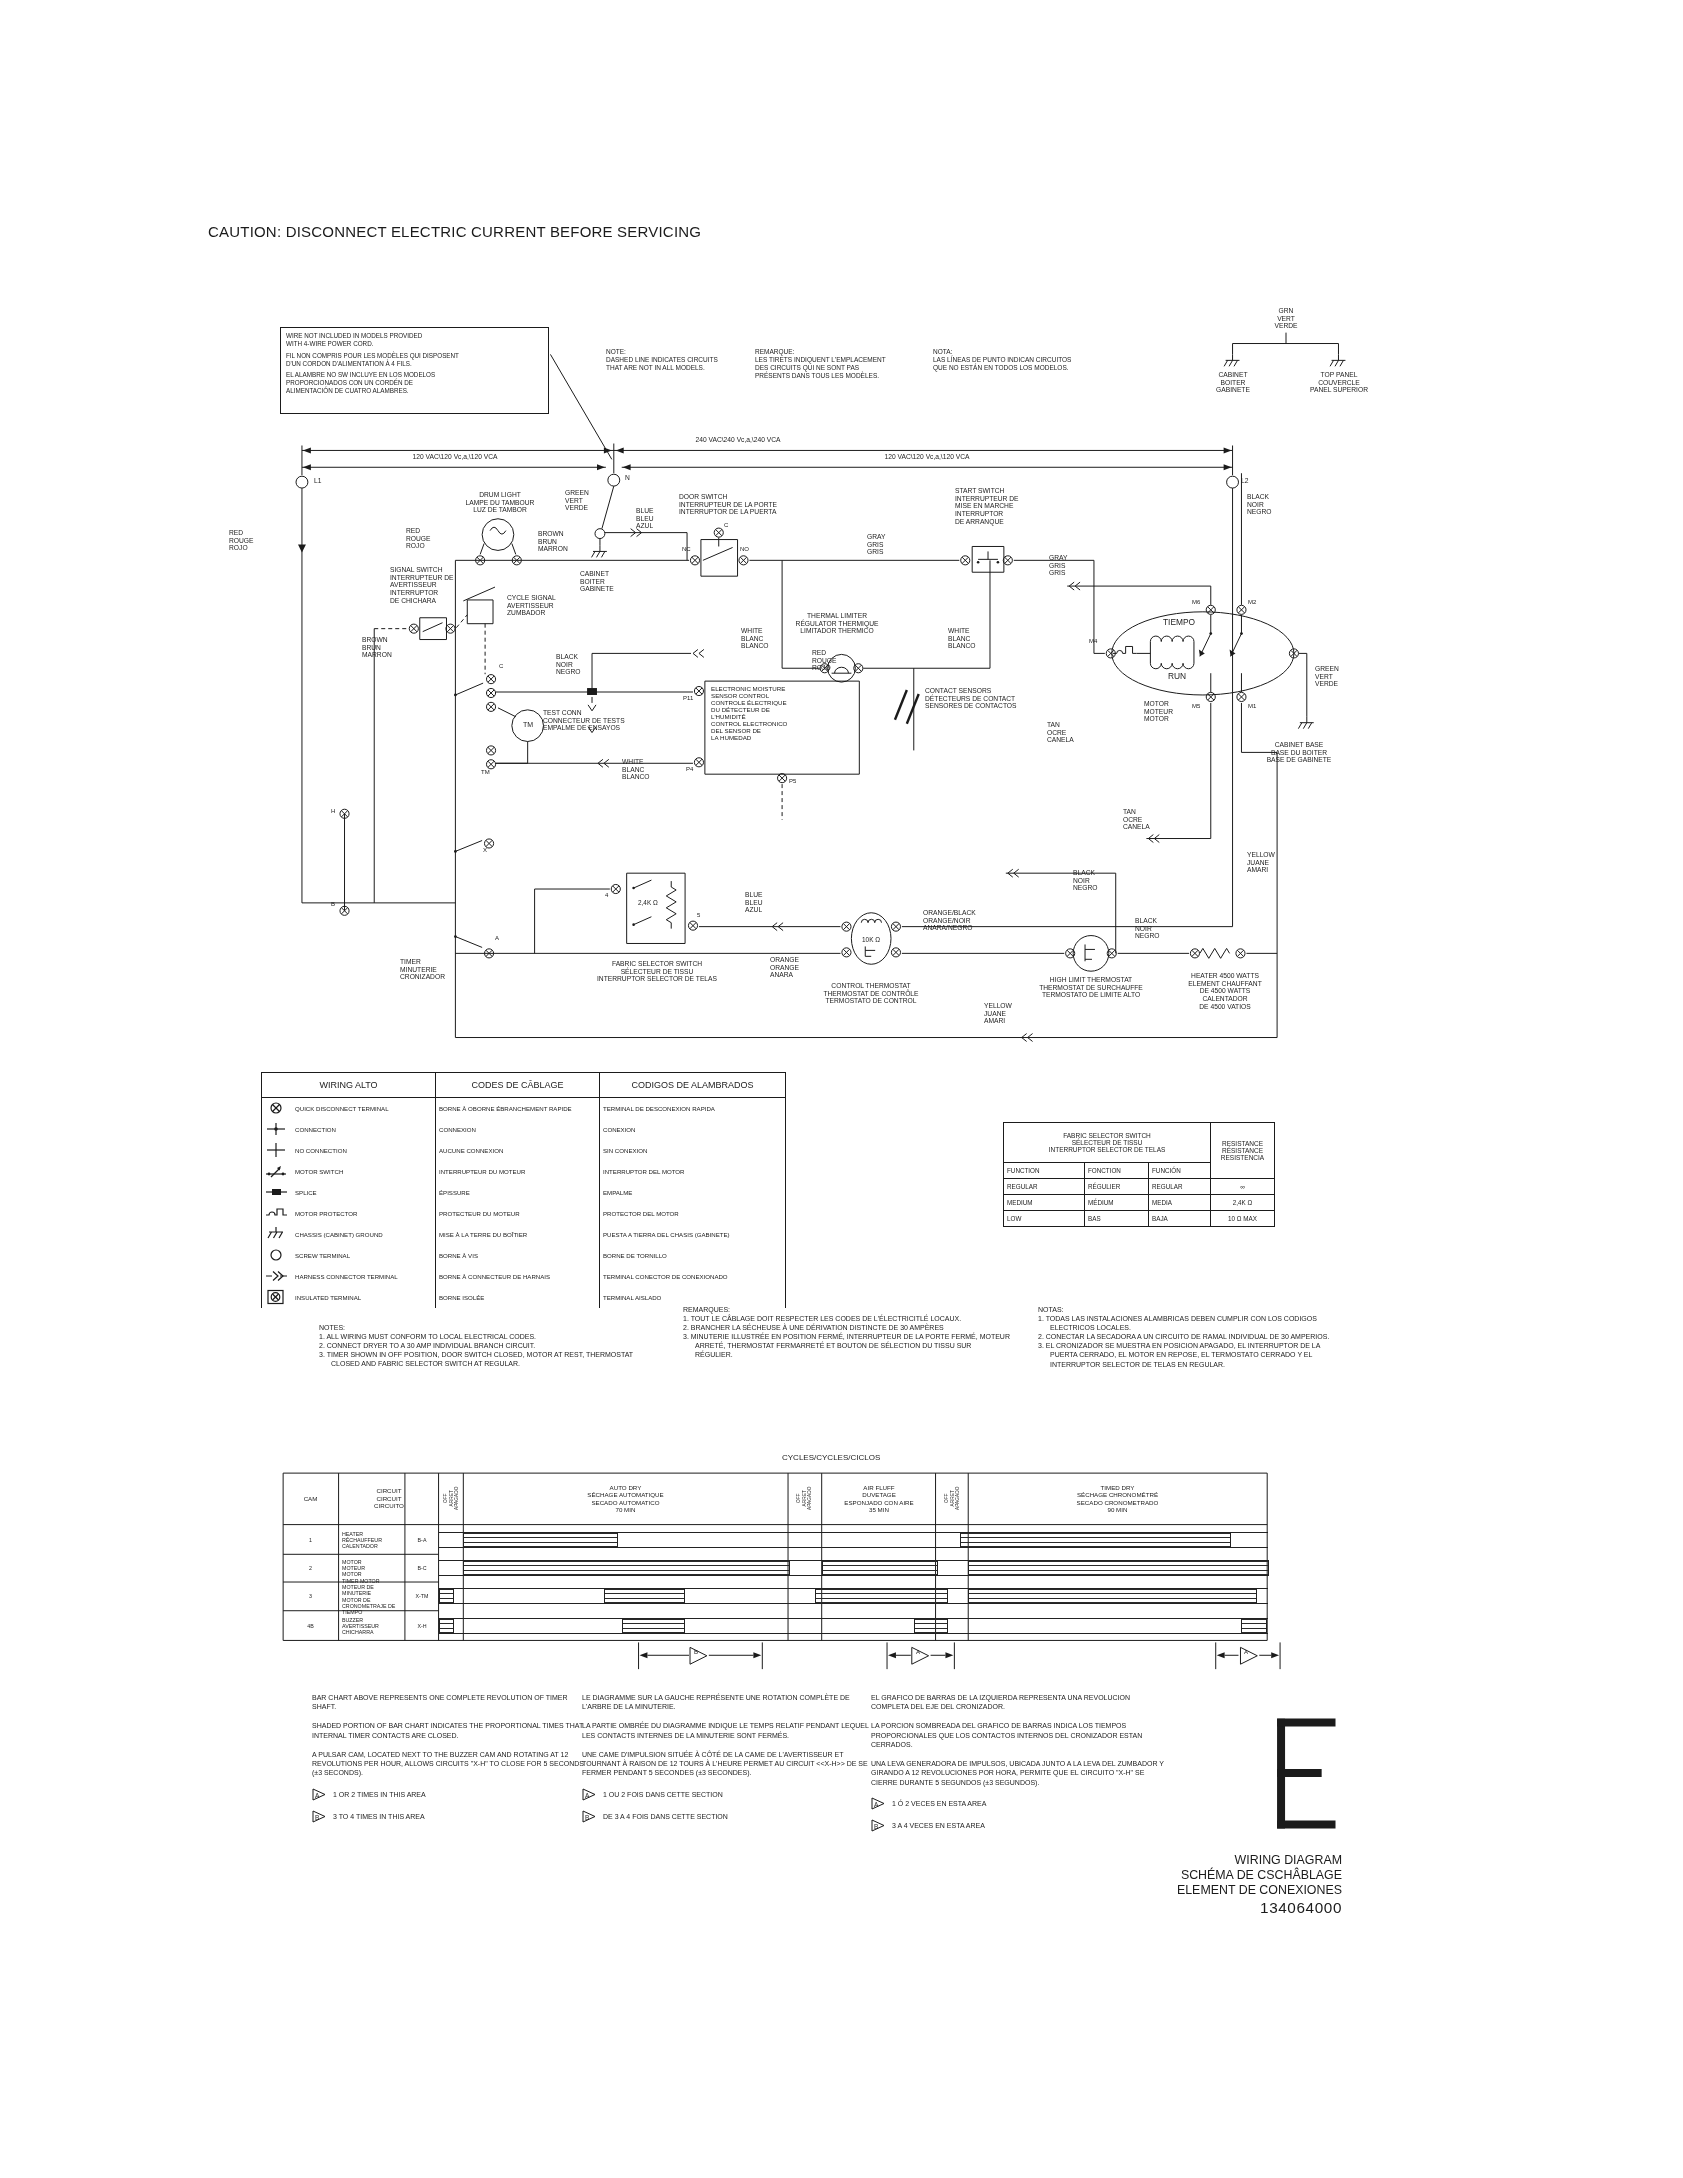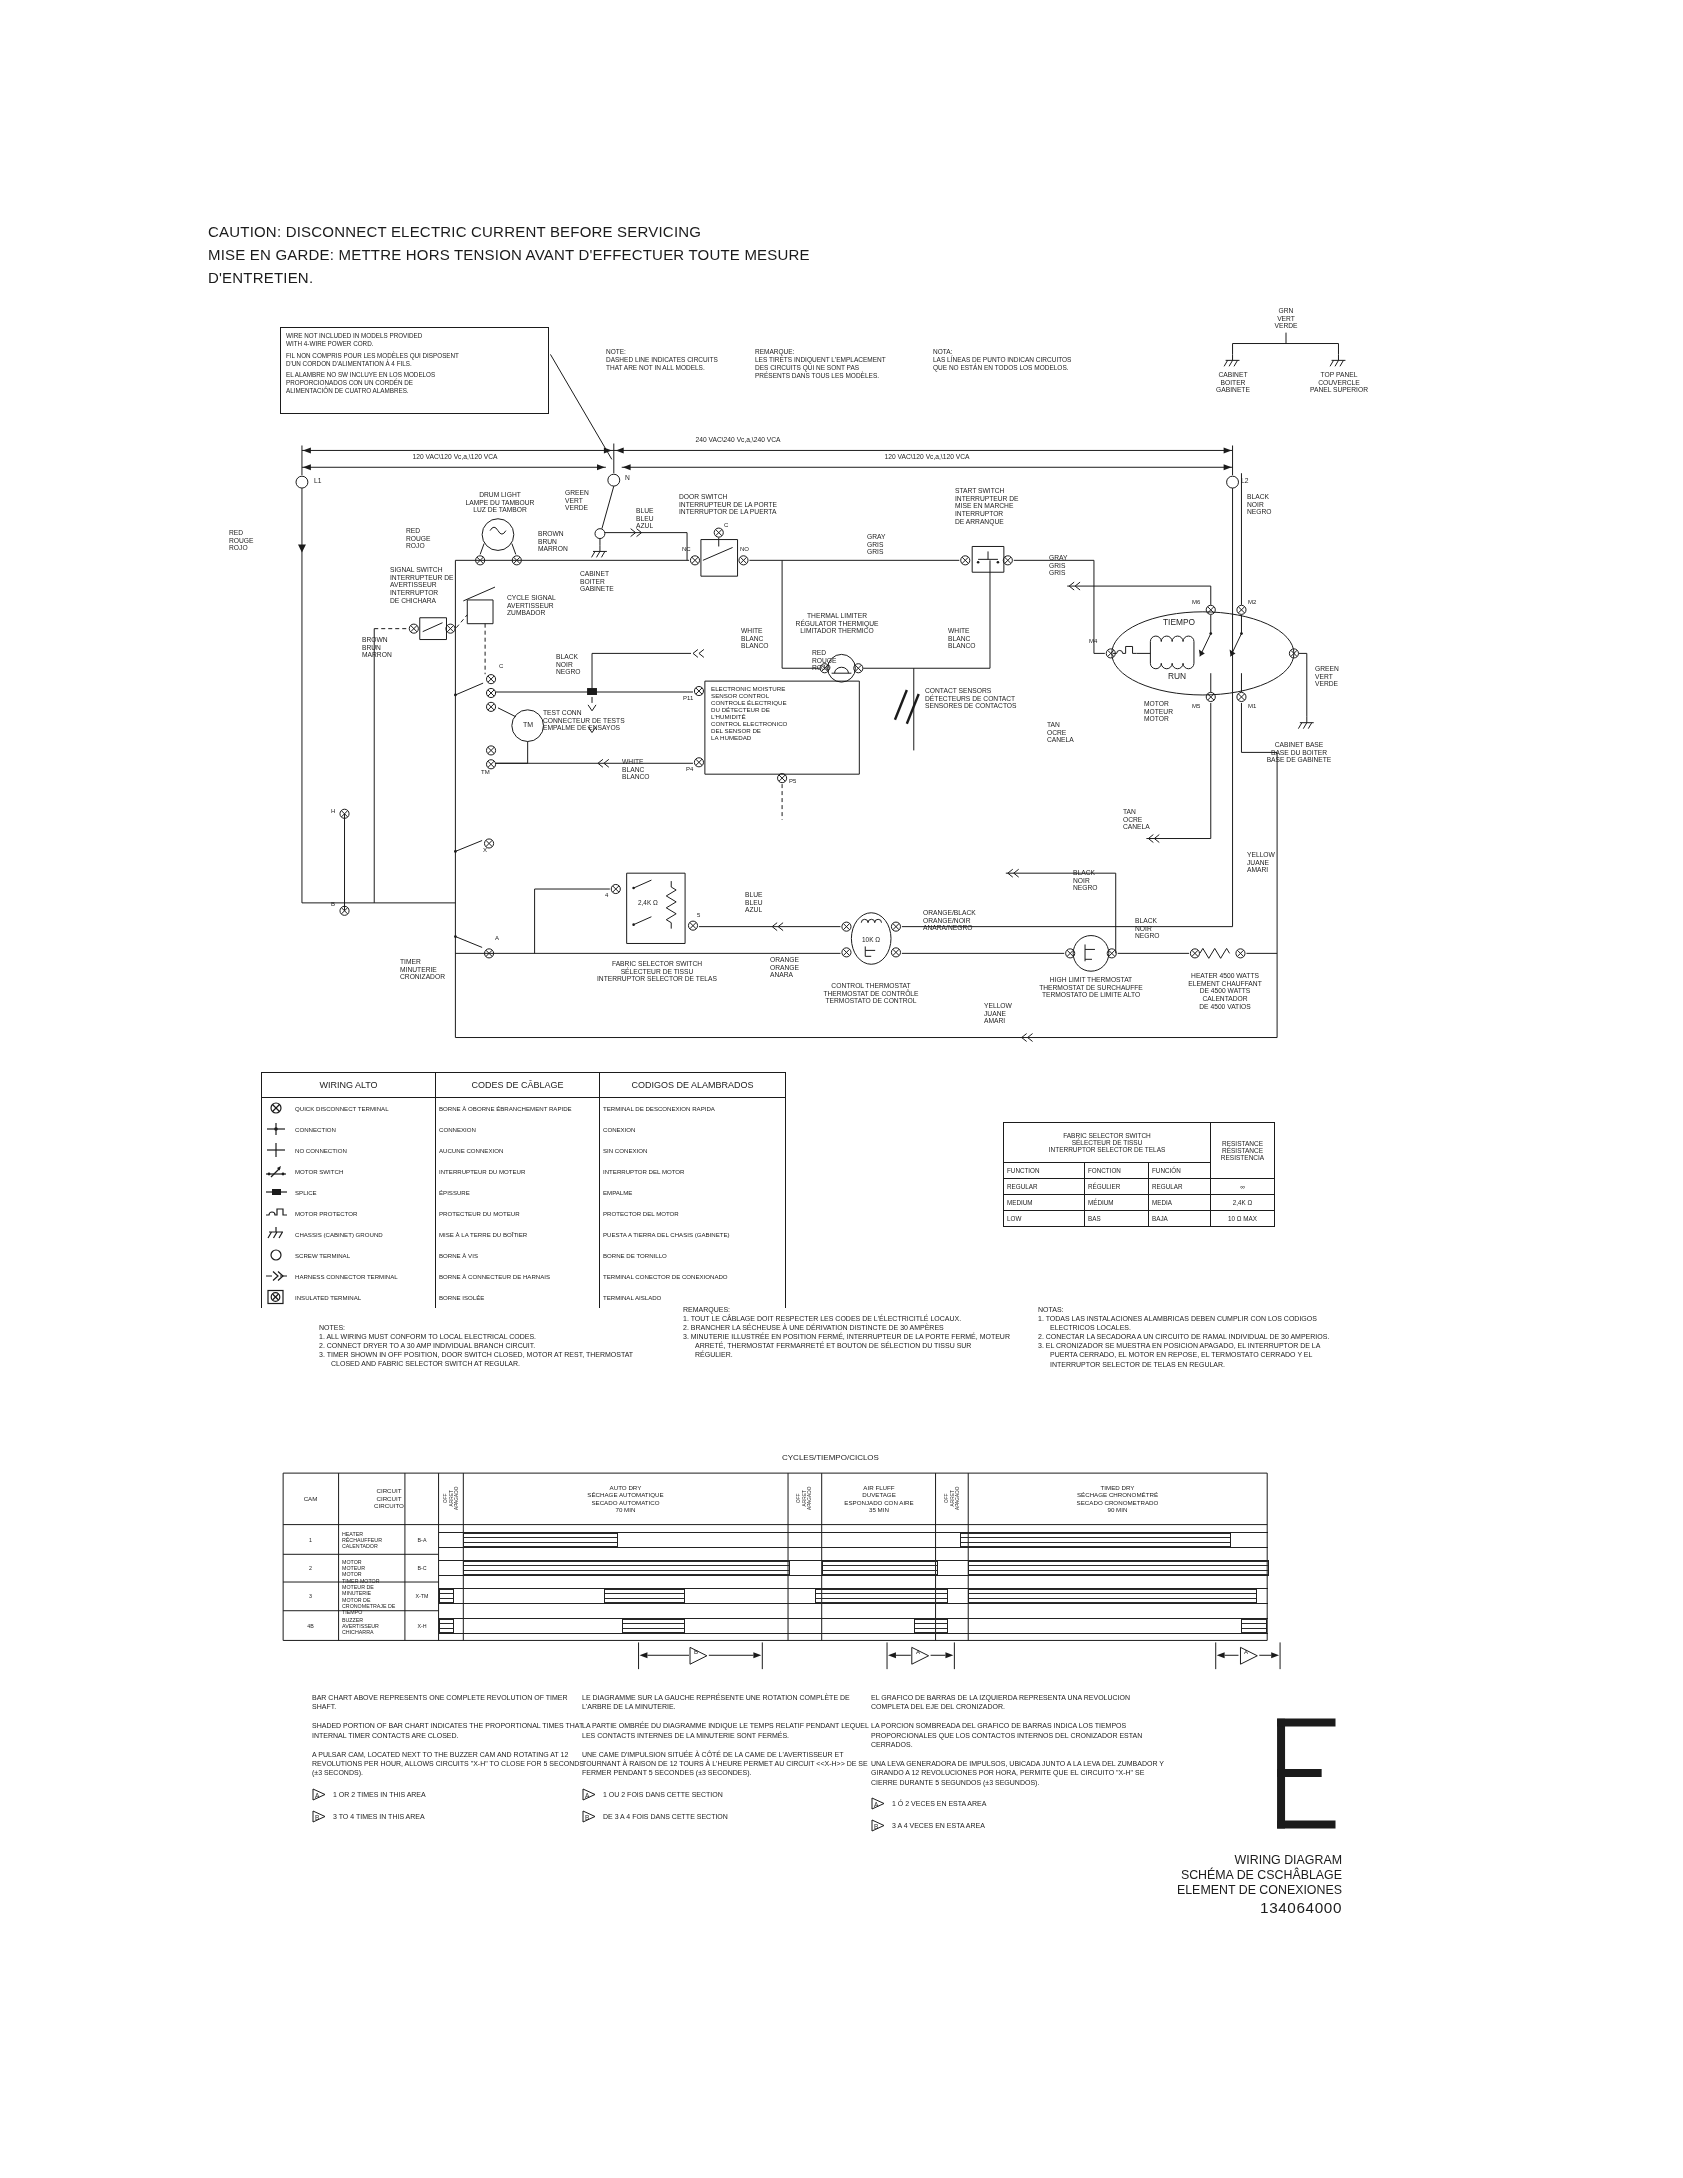--- a/index.html
+++ b/index.html
@@ -345,21 +345,20 @@
     <g stroke-width="8">
       <line x1="1294" y1="1736" x2="1294" y2="1847"></line>
       <line x1="1290" y1="1740" x2="1349" y2="1740"></line>
       <line x1="1290" y1="1791" x2="1335" y2="1791"></line>
       <line x1="1290" y1="1843" x2="1349" y2="1843"></line>
     </g>
   </svg>
 
   <div class="caution">
     <div data-bind="header.line1">CAUTION: DISCONNECT ELECTRIC CURRENT BEFORE SERVICING</div>
-    <div data-bind="header.line2">MISE EN GARDE: METTRE HORS TENSION AVANT D'EFFECTUER TOUTE MESURE D'ENTRETIEN.</div>
   </div>
 
   <div class="notebox">
     <p data-bind="wire_note.en">WIRE NOT INCLUDED IN MODELS PROVIDED
 WITH 4-WIRE POWER CORD.</p>
     <p data-bind="wire_note.fr">FIL NON COMPRIS POUR LES MODÈLES QUI DISPOSENT
 D'UN CORDON D'ALIMENTATION À 4 FILS.</p>
     <p data-bind="wire_note.es">EL ALAMBRE NO SW INCLUYE EN LOS MODELOS
 PROPORCIONADOS CON UN CORDÉN DE
 ALIMENTACIÓN DE CUATRO ALAMBRES.</p>
@@ -767,21 +766,21 @@
   </div>
   <div class="notesblk" style="left:1038px;top:1305px;width:307px">
     <div data-bind="notes.es.title">NOTAS:</div>
     <div class="items" id="notes-es-items">
         <div class="ni" data-bind="notes.es.items.0">1. TODAS LAS INSTALACIONES ALAMBRICAS DEBEN CUMPLIR CON LOS CODIGOS ELECTRICOS LOCALES.</div>
         <div class="ni" data-bind="notes.es.items.1">2. CONECTAR LA SECADORA A UN CIRCUITO DE RAMAL INDIVIDUAL DE 30 AMPERIOS.</div>
         <div class="ni" data-bind="notes.es.items.2">3. EL CRONIZADOR SE MUESTRA EN POSICION APAGADO, EL INTERRUPTOR DE LA PUERTA CERRADO, EL MOTOR EN REPOSE, EL TERMOSTATO CERRADO Y EL INTERRUPTOR SELECTOR DE TELAS EN REGULAR.</div>
       </div>
   </div>
 
-  <div class="cyctitle" style="left:782px;top:1453px" data-bind="cycles.title">CYCLES/TIEMPO/CICLOS</div>
+  <div class="cyctitle" style="left:782px;top:1453px" data-bind="cycles.title">CYCLES/CYCLES/CICLOS</div>
   <div class="cyc-hd" style="left:283px;top:1473px;width:55px;height:51px" data-bind="cycles.cam_header">CAM</div>
   <div class="cyc-hd" style="left:339px;top:1473px;width:100px;height:51px" data-bind="cycles.circuit_header">CIRCUIT
 CIRCUIT
 CIRCUITO</div>
   <div class="cyc-hd cyc-off" style="left:439px;top:1473px;width:25px;height:51px">
       <span data-bind="cycles.off_label">OFF
 ARRET
 APAGADO</span>
     </div>
   <div class="cyc-hd" style="left:463px;top:1473px;width:325px;height:51px" data-bind="cycles.sections.0.label">AUTO DRY

